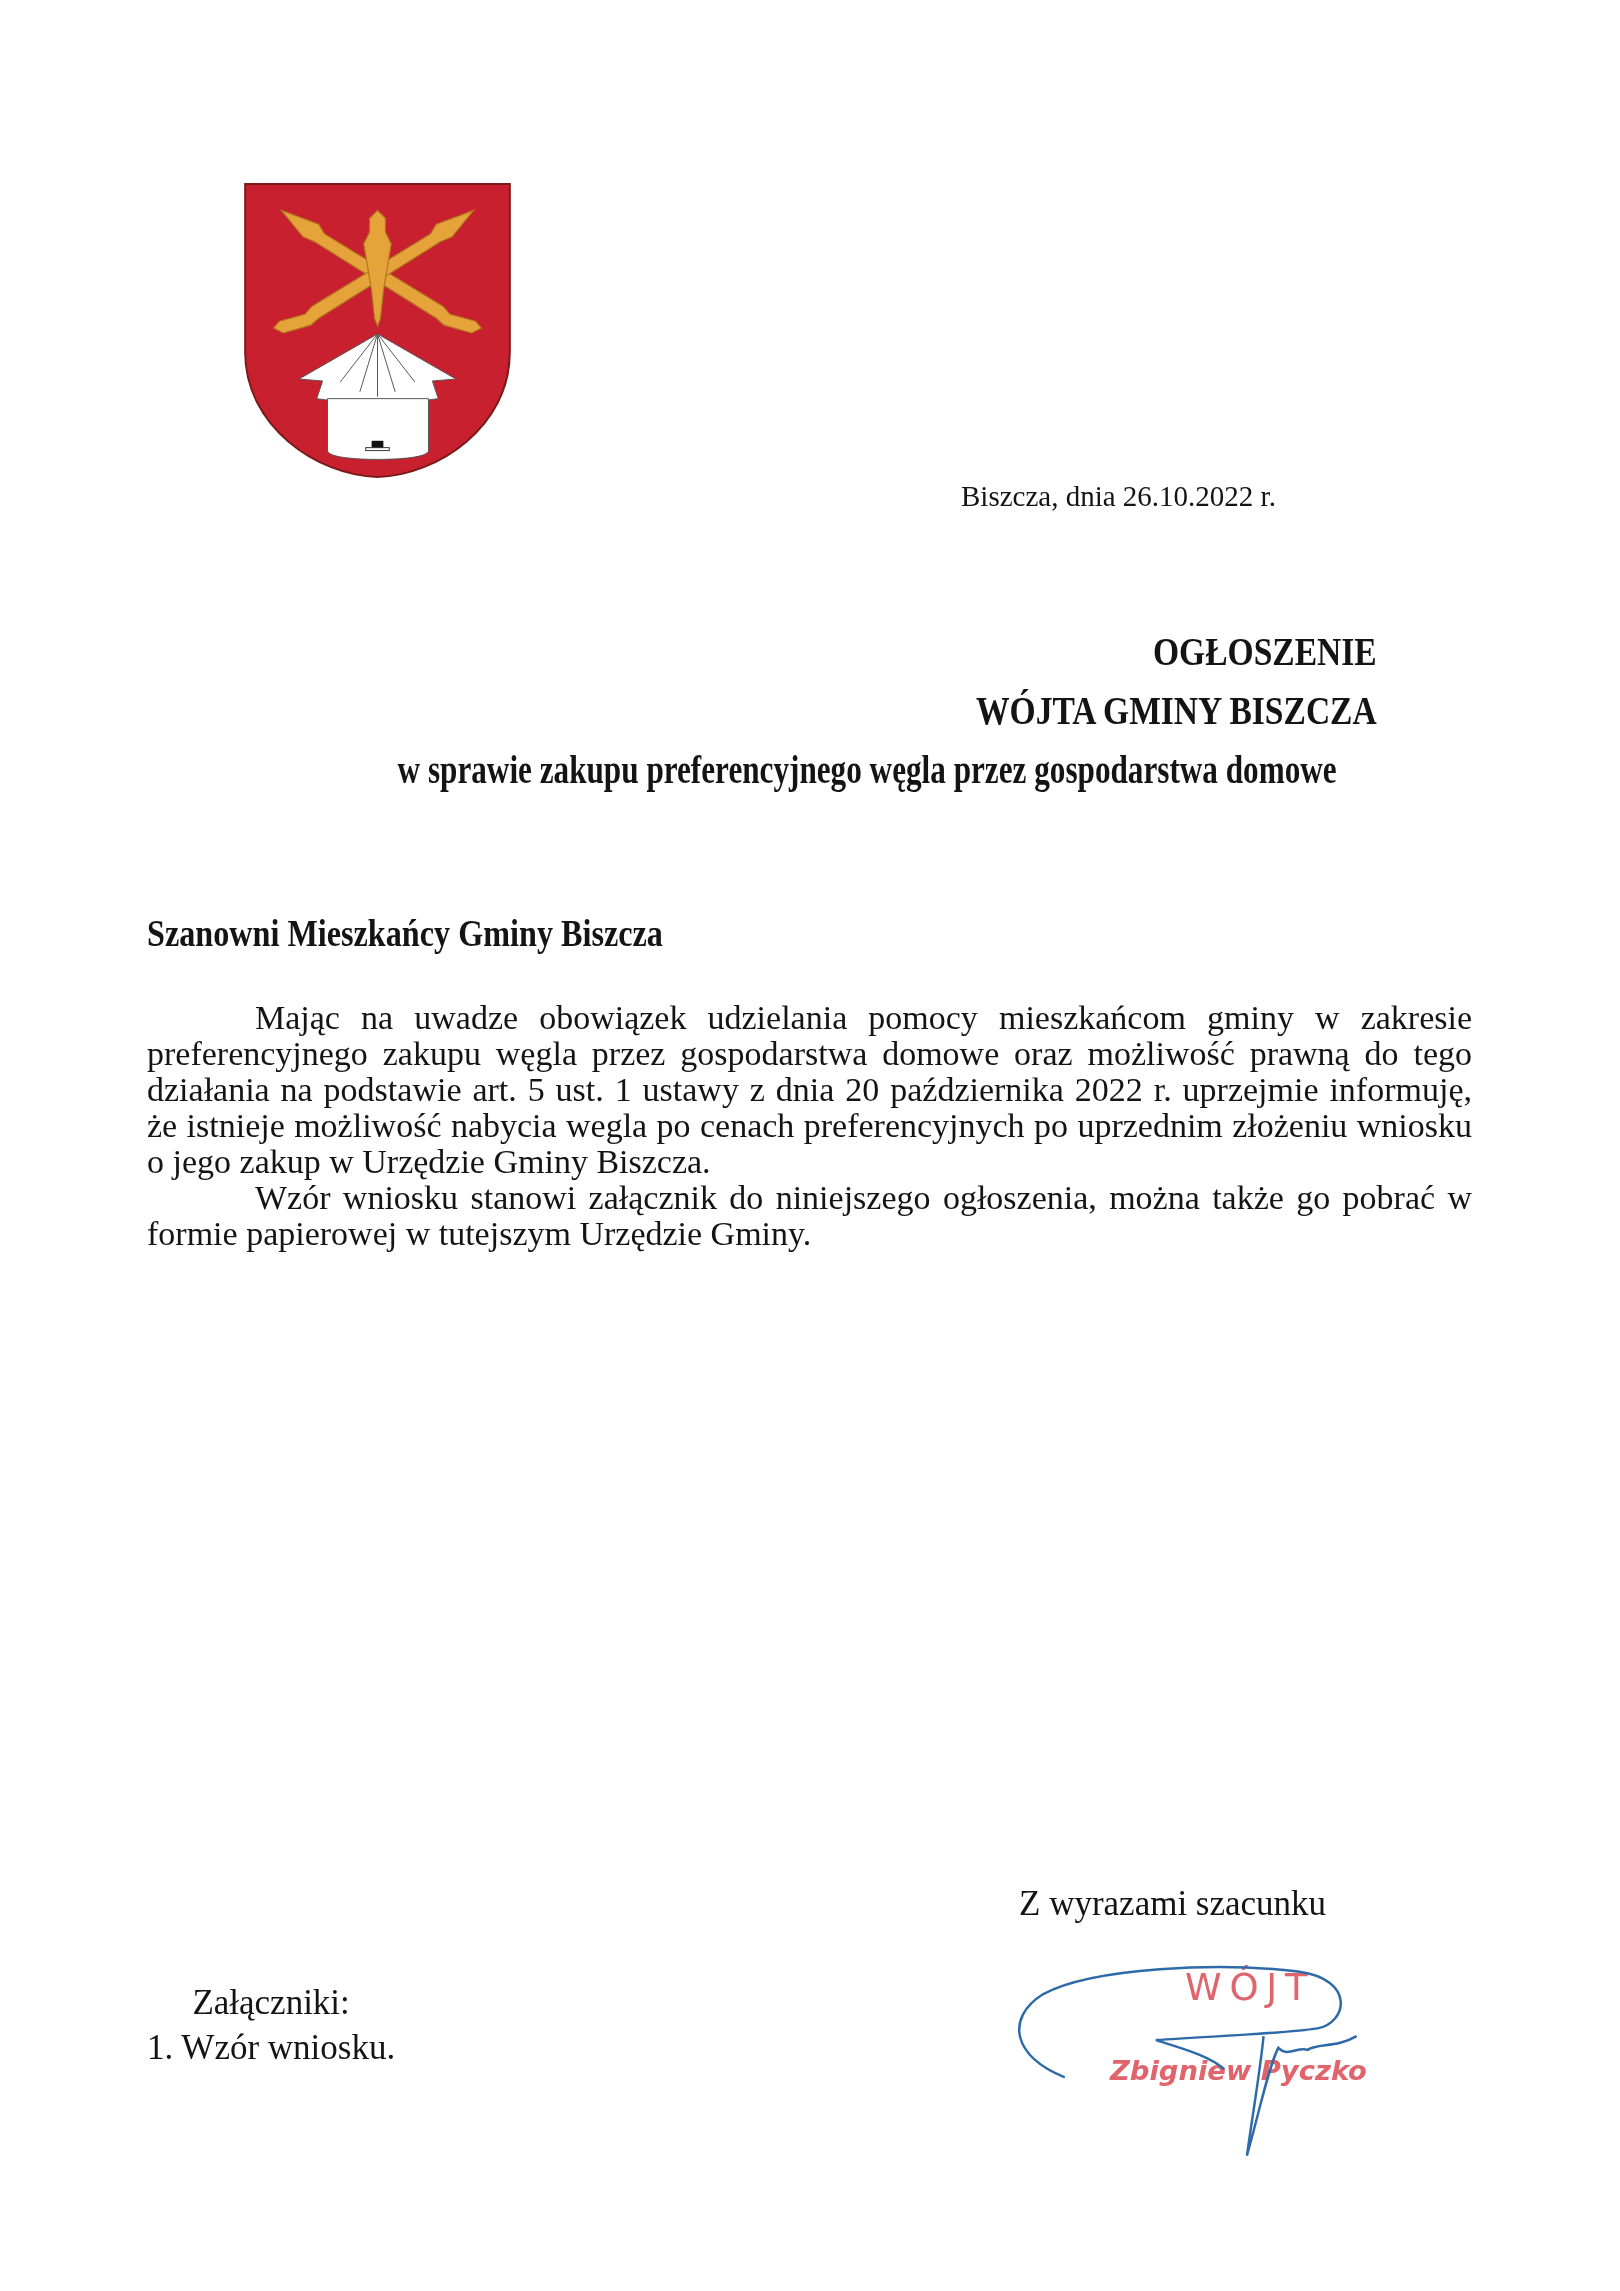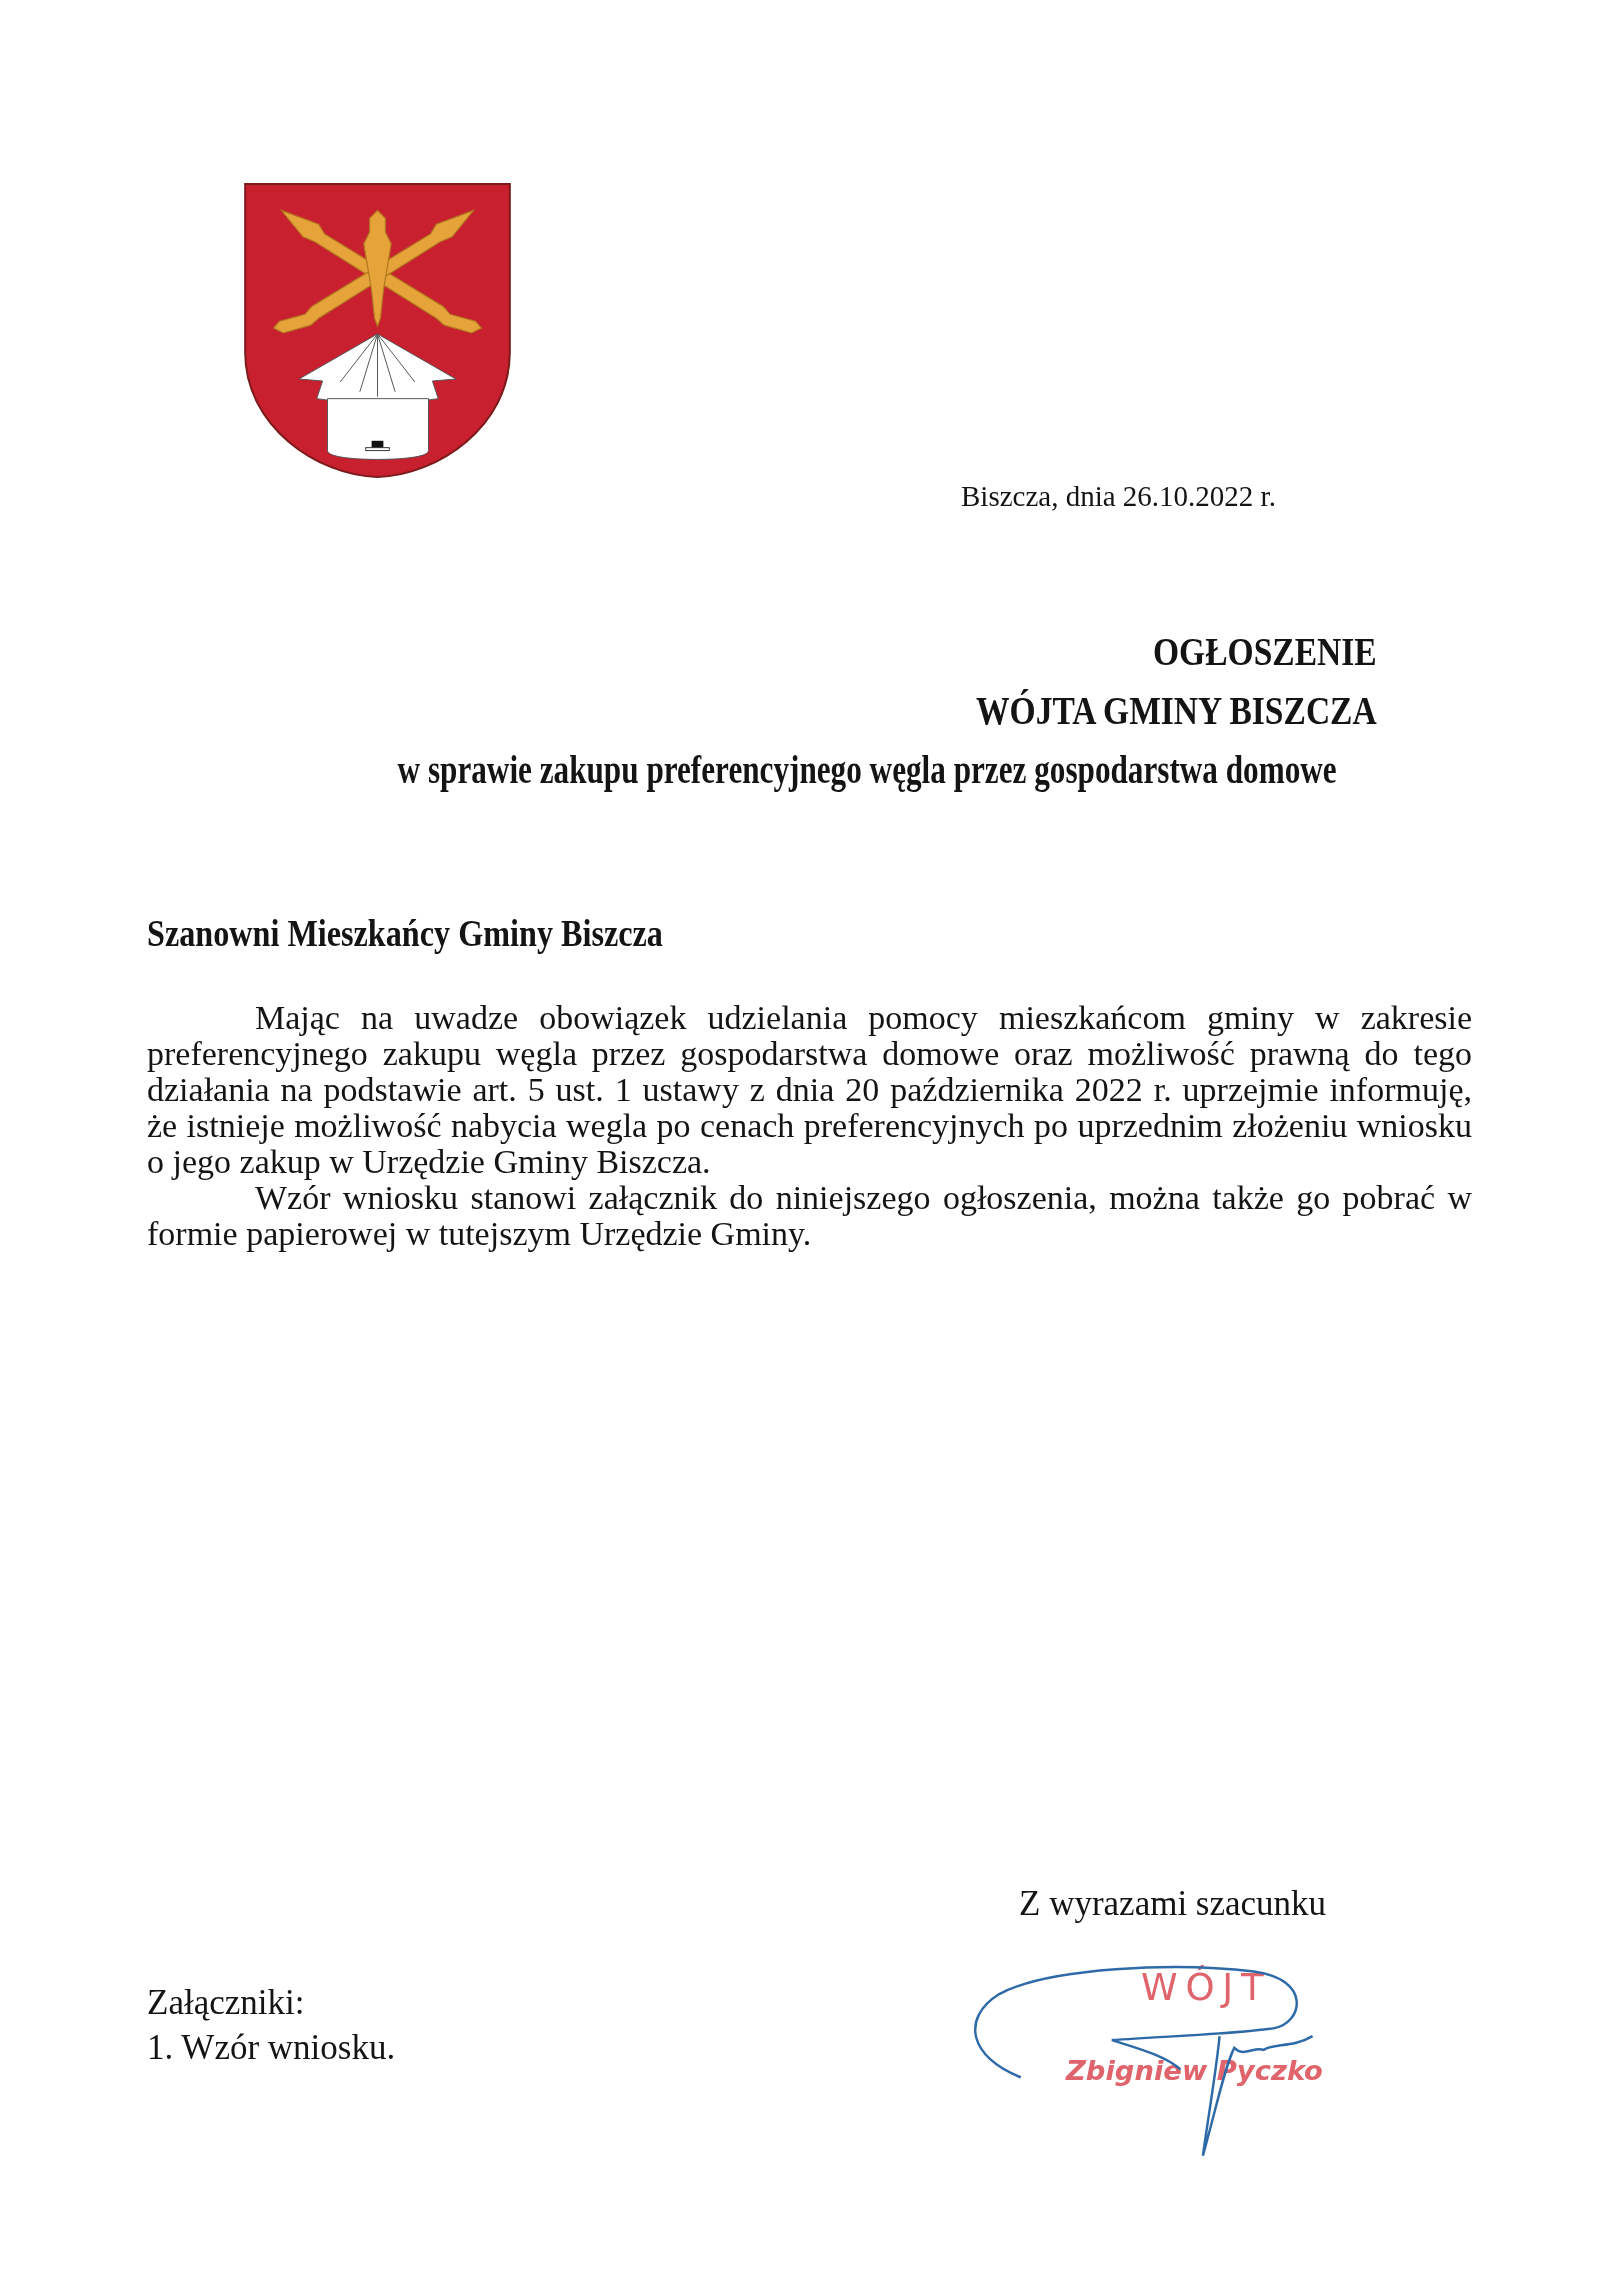--- a/index.html
+++ b/index.html
@@ -9,22 +9,22 @@
   .date { position: absolute; left: 961px; top: 480px; font-size: 29px; white-space: nowrap; }
   .title-block { position: absolute; left: 137px; top: 622px; width: 1333px; text-align: right; }
   .title-line { font-weight: bold; font-size: 39px; line-height: 59px; transform: scaleX(0.86); white-space: nowrap; }
   .title-line.l1, .title-line.l2 { font-size: 39px; }
   .title-line.l3 { font-size: 39px; transform: scaleX(0.80); }
   .greeting { position: absolute; left: 147px; top: 912px; font-weight: bold; font-size: 37px;
               transform-origin: left top; transform: scaleX(0.87); white-space: nowrap; }
   .body-text { position: absolute; left: 147px; top: 1000px; width: 1325px; font-size: 34px; line-height: 36px; }
   .para { text-align: justify; text-indent: 108px; margin: 0; transform-origin: left top; }
   .closing { position: absolute; left: 1019px; top: 1884px; font-size: 35px; white-space: nowrap; }
-  .attachments { position: absolute; left: 147px; top: 1980px; font-size: 35px; line-height: 45px; }
-  .sig { position: absolute; left: 960px; top: 1950px; width: 431px; height: 235px; }
+  .attachments { position: absolute; left: 147px; top: 1980px; font-size: 35px; line-height: 45px; text-align: center; }
+  .sig { position: absolute; left: 1004px; top: 1950px; width: 431px; height: 235px; }
   .stamp-title { position: absolute; left: 181px; top: 15.7px; font-family: "DejaVu Sans", sans-serif;
                  font-size: 37px; color: #e0646c; letter-spacing: 7.8px; }
   .stamp-name { position: absolute; left: 106px; top: 105px; font-family: "DejaVu Sans", sans-serif;
                 font-size: 27.4px; font-style: italic; font-weight: bold; color: #e0646c; white-space: nowrap; }
   .sig svg { position: absolute; left: 0; top: 0; }
 </style>
 </head>
 <body>
 
 <div class="crest">

